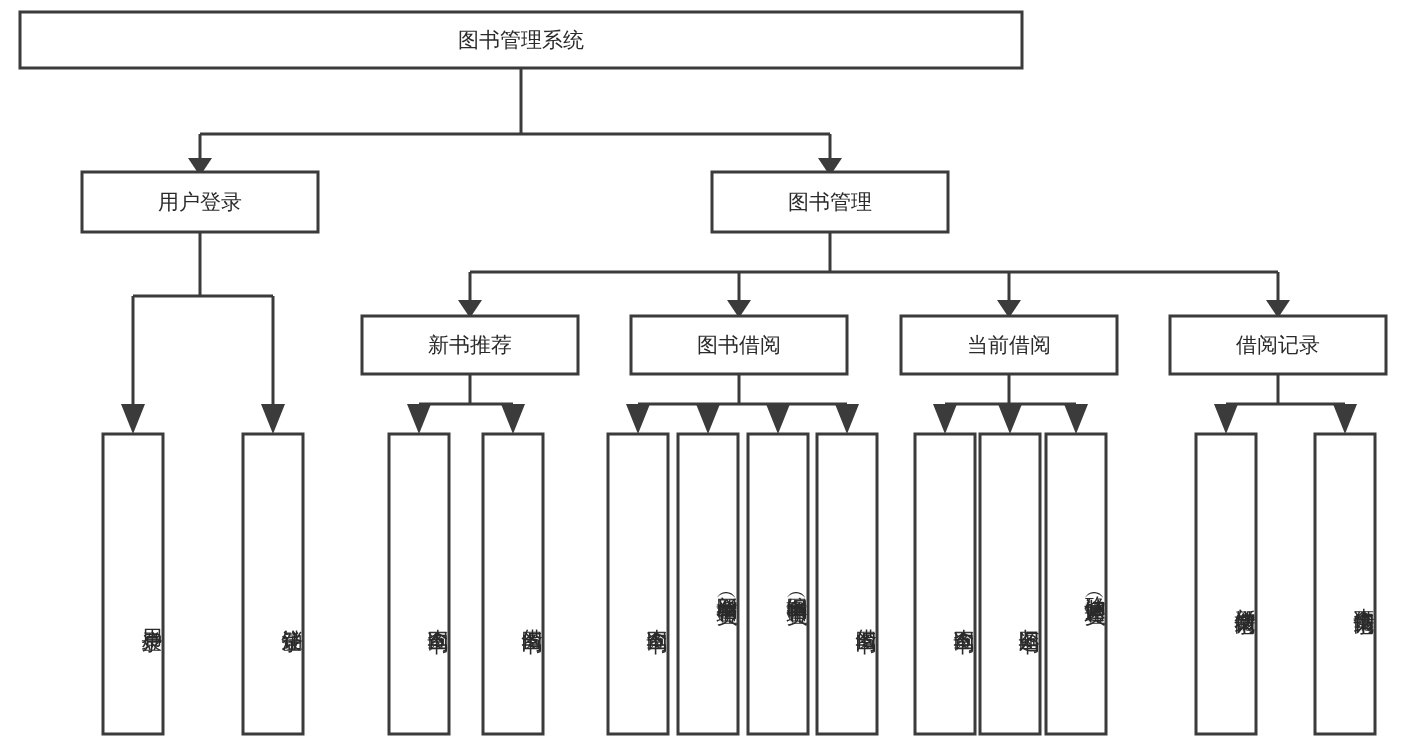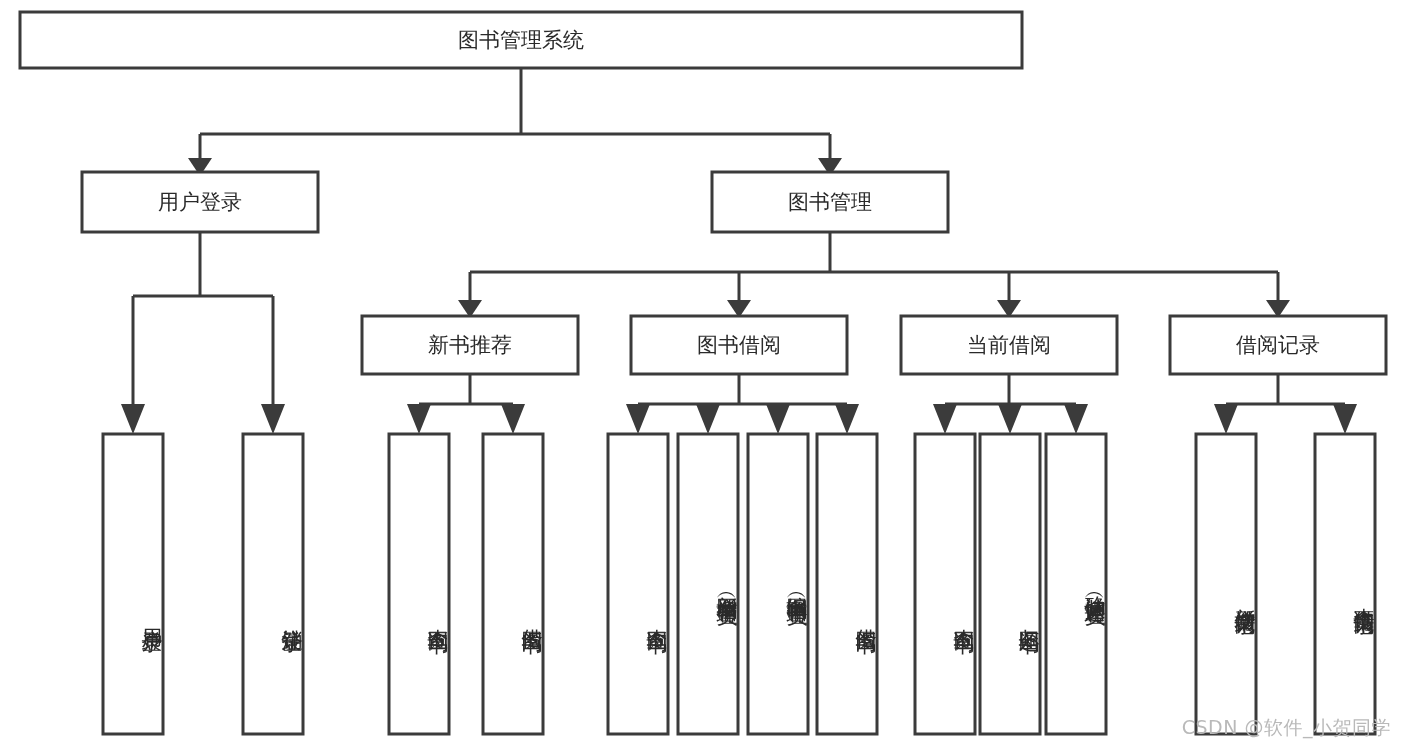--- a/index.html
+++ b/index.html
@@ -209,15 +209,14 @@
   <div class="vlabel" style="left:748px; top:442px; width:60px; height:288px;">编辑图书（管理员）</div>
   <div class="vlabel" style="left:817px; top:500px; width:60px; height:230px;">借阅图书</div>
 
   <div class="vlabel" style="left:915px; top:500px; width:60px; height:230px;">查询图书</div>
   <div class="vlabel" style="left:980px; top:500px; width:60px; height:230px;">归还图书</div>
   <div class="vlabel" style="left:1046px; top:442px; width:60px; height:288px;">确认归还（管理员）</div>
 
   <div class="vlabel" style="left:1196px; top:460px; width:60px; height:270px;">新增借阅记录</div>
   <div class="vlabel" style="left:1315px; top:460px; width:60px; height:270px;">查询借阅记录</div>
 
-  <div class="watermark" style="right:14px; bottom:6px;">CSDN @软件_小贺同学</div>
 
 </div>
 
 </body></html>

